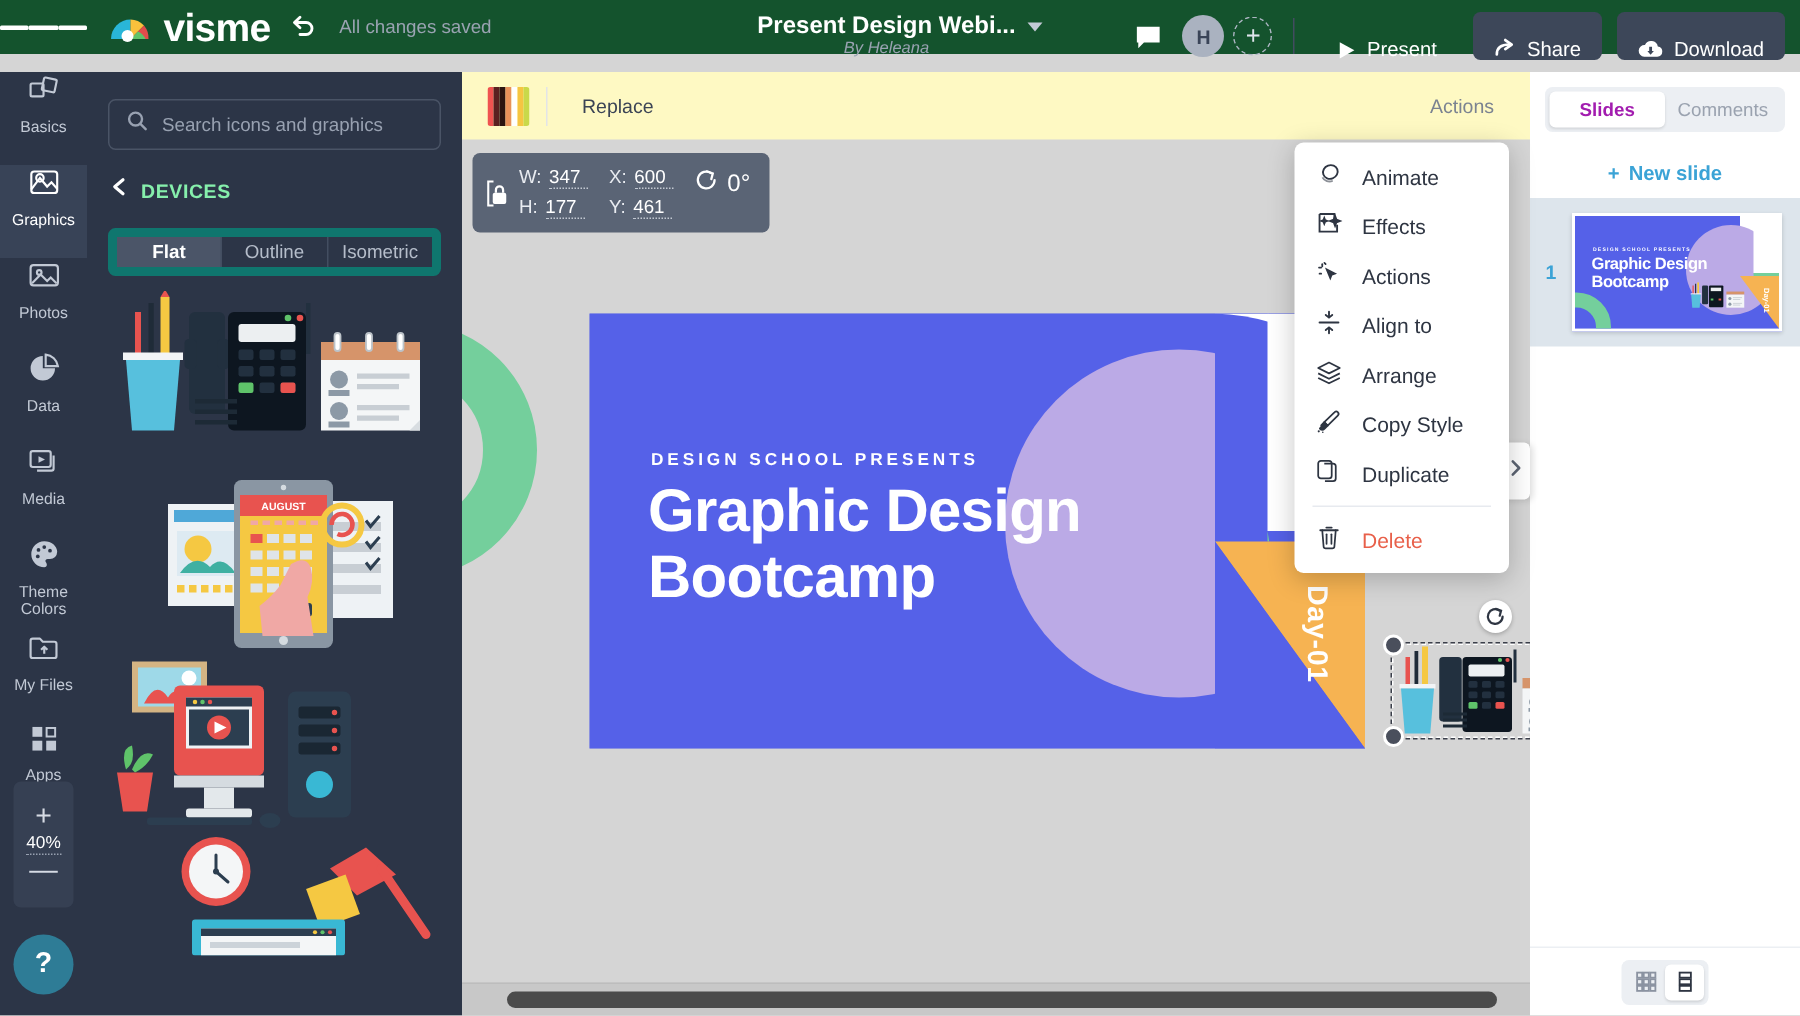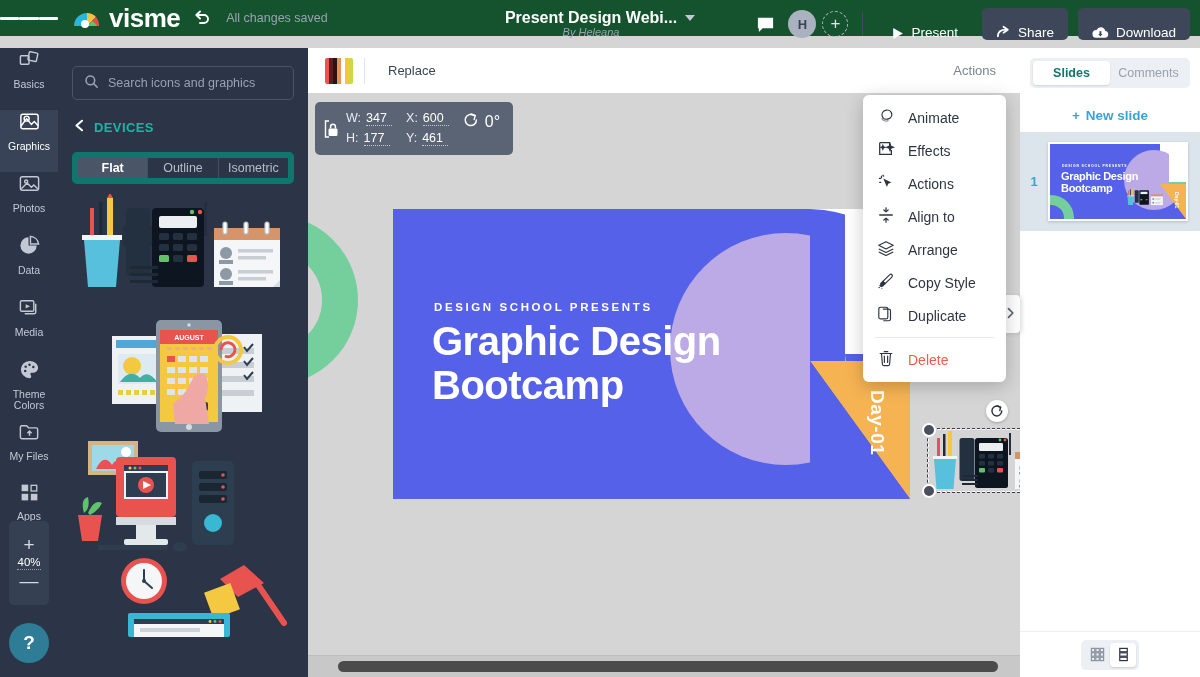--- a/index.html
+++ b/index.html
@@ -86,40 +86,40 @@
   .search-box{
     display:flex; align-items:center; gap:9px; height:34px; padding:0 11px;
     border:1px solid #4a5466; border-radius:5px; background:#2c3547; cursor:text;
   }
   .search-box input{
     background:transparent; border:0; outline:0; color:#dfe3ea; font-size:12.5px;
     font-family:"Liberation Sans", sans-serif; width:100%;
   }
   .search-box input::placeholder{ color:#98a1b1; }
   .cat-head{ display:flex; align-items:center; gap:9px; margin:18px 16px 0 16px; cursor:pointer; }
-  .cat-head .label{ color:#14b8a6; font-size:13px; font-weight:bold; letter-spacing:0.4px; }
+  .cat-head .label{ color:#86efac; font-size:13px; font-weight:bold; letter-spacing:0.4px; }
   .seg{
     display:flex; margin:16px 14px 0 14px; border:6px solid #0f766e; border-radius:5px; overflow:hidden; height:32px;
   }
   .seg-item{
     flex:1; display:flex; align-items:center; justify-content:center; font-size:12.5px;
     color:#b5bdca; cursor:pointer; border-right:1px solid #434e61;
   }
   .seg-item:last-child{ border-right:0; }
   .seg-item.active{ background:#4b5568; color:#ffffff; font-weight:bold; }
   .gthumbs{ margin-top:10px; }
   .gthumb{ width:250px; display:flex; align-items:center; justify-content:center; cursor:pointer; }
 
   
   .canvas-area{
     position:absolute; left:308px; top:48px; width:712px; height:629px;
     background:#d5d5d5; overflow:hidden;
   }
   .prop-bar{
-    position:absolute; left:0; top:0; width:712px; height:45px; background:#ffffff;
+    position:absolute; left:0; top:0; width:712px; height:45px; background:#fef9c3;
     display:flex; align-items:center; z-index:20;
   }
   .swatch-strip{
     width:28px;height:26px;margin-left:17px;display:flex;border-radius:2px;overflow:hidden;cursor:pointer;
   }
   .swatch-strip i{ flex:1; height:100%; display:block; }
   .prop-sep{ width:1px;height:26px;background:#e2e4e8;margin:0 11px; }
   .replace-btn{
     font-size:13px;color:#3b4455;padding:6px 12px;border-radius:4px;cursor:pointer;
   }
@@ -210,21 +210,21 @@
     position:absolute; right:0; top:48px; width:180px; height:629px; background:#ffffff; z-index:50;
     display:flex; flex-direction:column;
   }
   .rtabs{
     margin:10px; height:30px; background:#eceff3; border-radius:5px; display:flex; padding:3px;
   }
   .rtab{
     flex:1; display:flex;align-items:center;justify-content:center;font-size:12.5px;
     color:#9aa2af; border-radius:4px; cursor:pointer;
   }
-  .rtab.active{ background:#ffffff; color:#0f766e; font-weight:bold; box-shadow:0 1px 2px rgba(0,0,0,.12); }
+  .rtab.active{ background:#ffffff; color:#a21caf; font-weight:bold; box-shadow:0 1px 2px rgba(0,0,0,.12); }
   .new-slide{
     display:flex;align-items:center;justify-content:center;gap:6px;
     height:34px; color:#3ba3d6; font-size:13.5px; font-weight:bold; cursor:pointer;
   }
   .slide-list{ flex:1; overflow:hidden; }
   .slide-row{
     display:flex; align-items:center; gap:8px; padding:10px 6px 10px 8px; background:#dde5ec; cursor:pointer;
   }
   .slide-num{ color:#3ba3d6; font-size:13px; font-weight:bold; width:12px; text-align:center; }
   .thumb{

